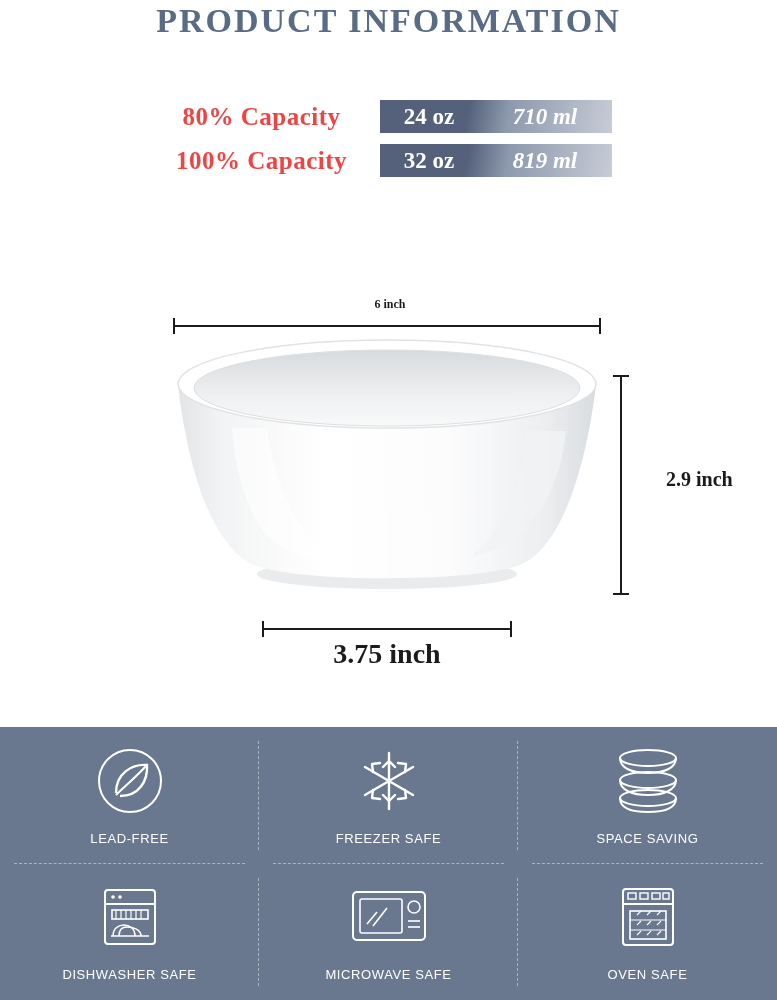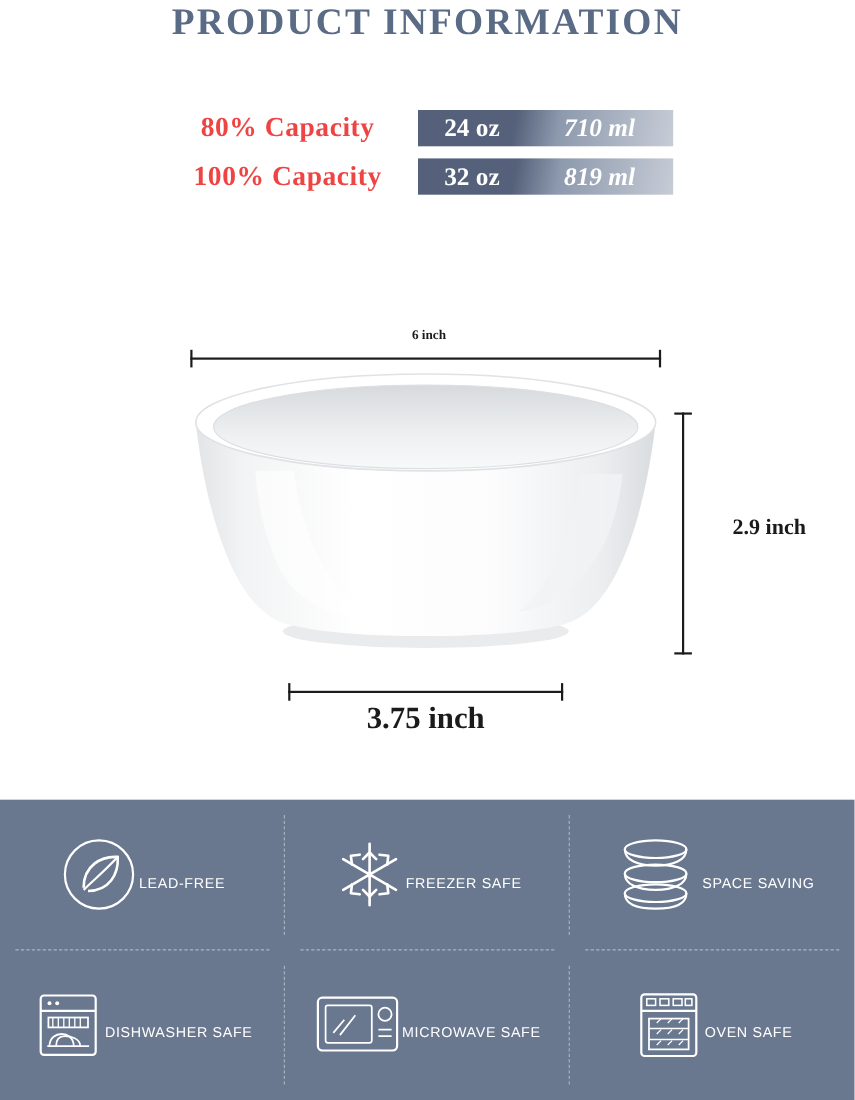--- a/index.html
+++ b/index.html
@@ -186,21 +186,21 @@
     width: 777px;
     height: 273px;
     background: #69778f;
     display: grid;
     grid-template-columns: 1fr 1fr 1fr;
     grid-template-rows: 1fr 1fr;
   }
   .feature {
     position: relative;
     display: flex;
-    flex-direction: row;
+    flex-direction: column;
     align-items: center;
     justify-content: center;
     color: #ffffff;
   }
   .feature .ficon {
     height: 72px;
     display: flex;
     align-items: center;
     justify-content: center;
   }

